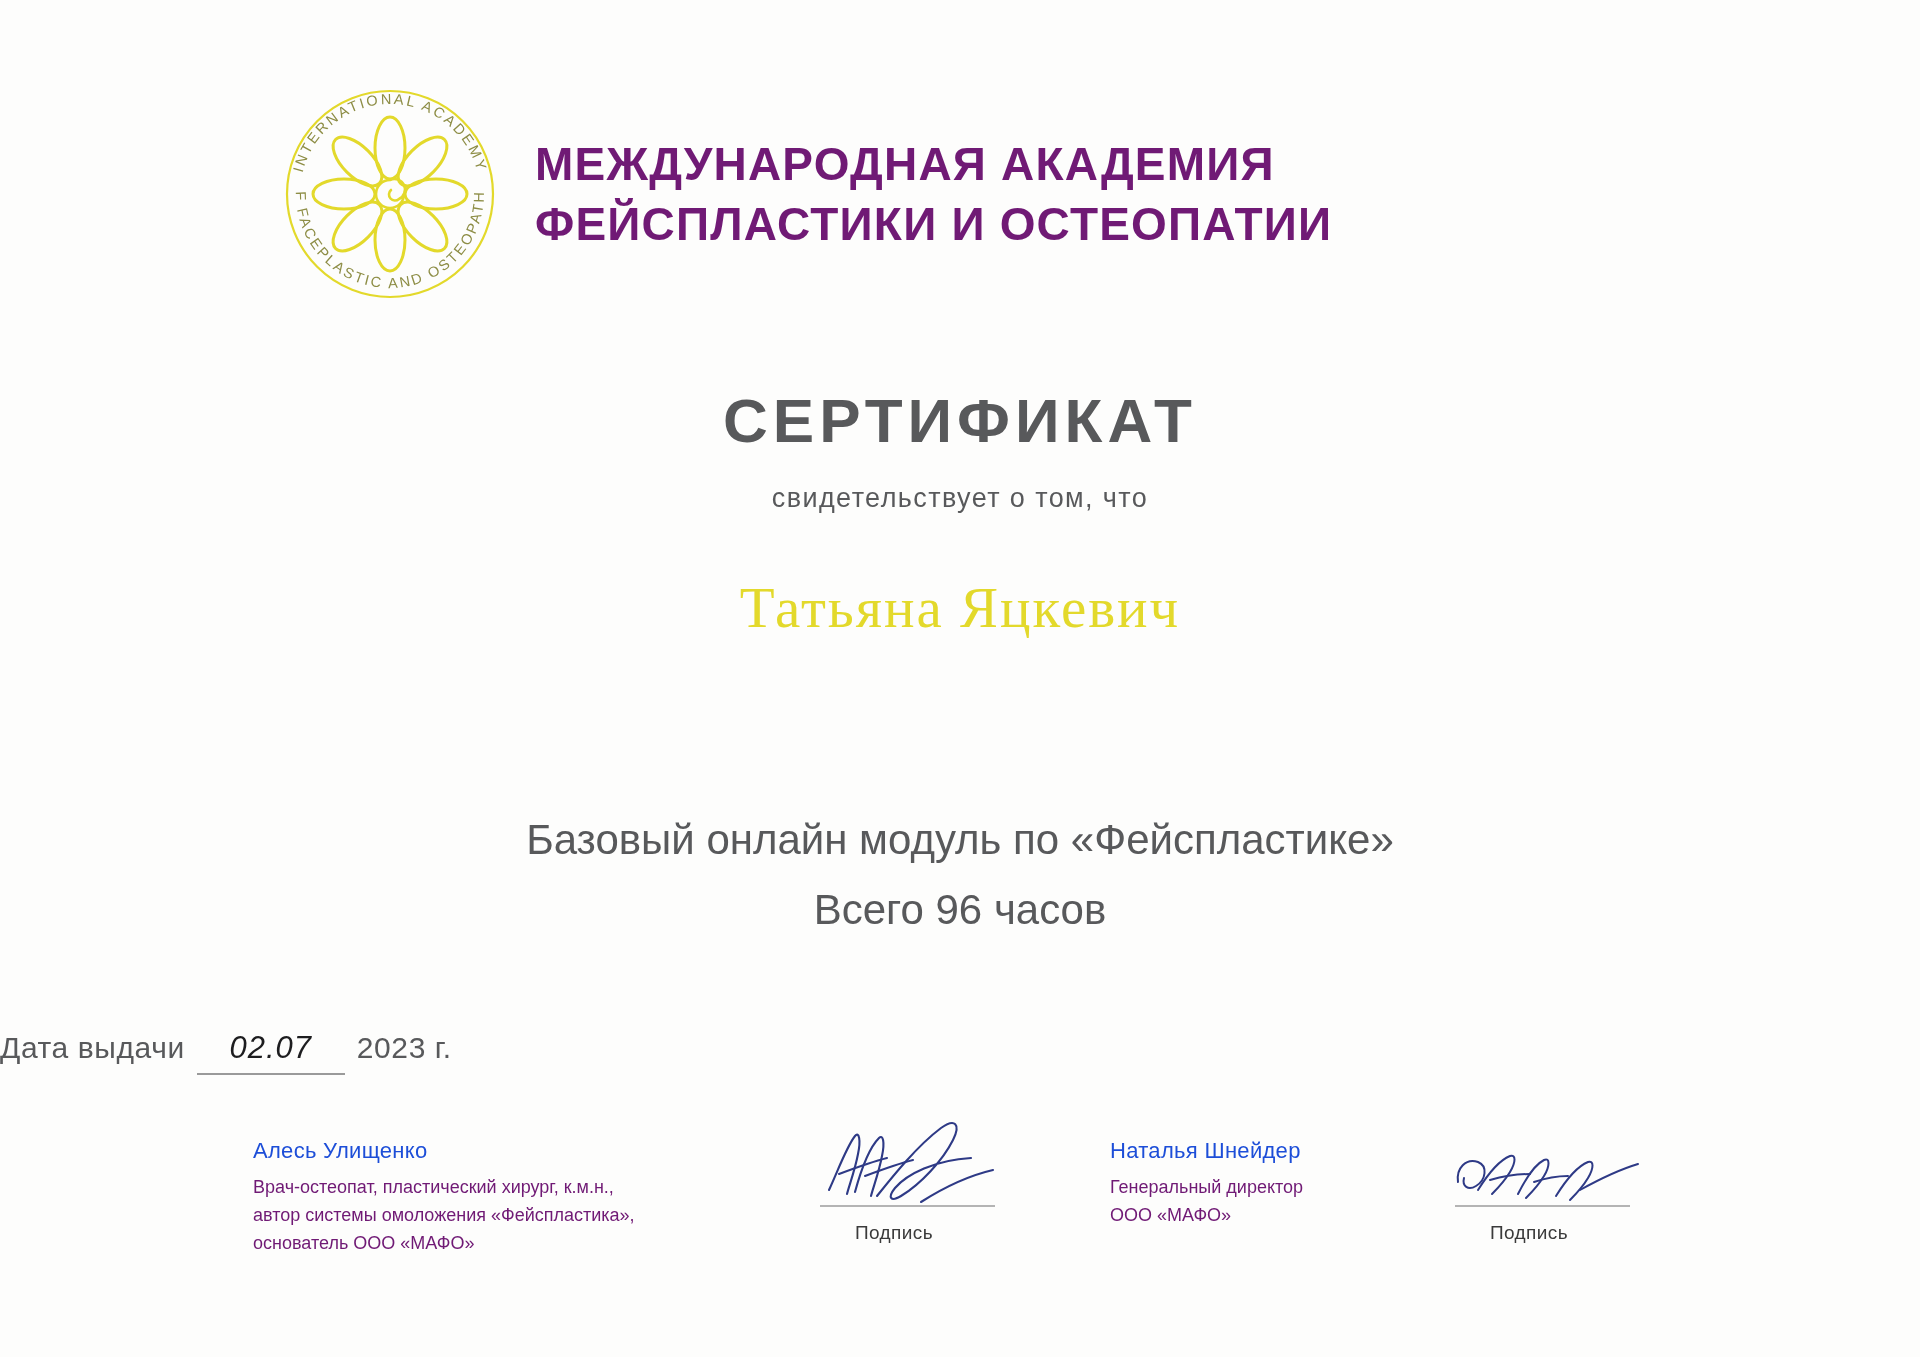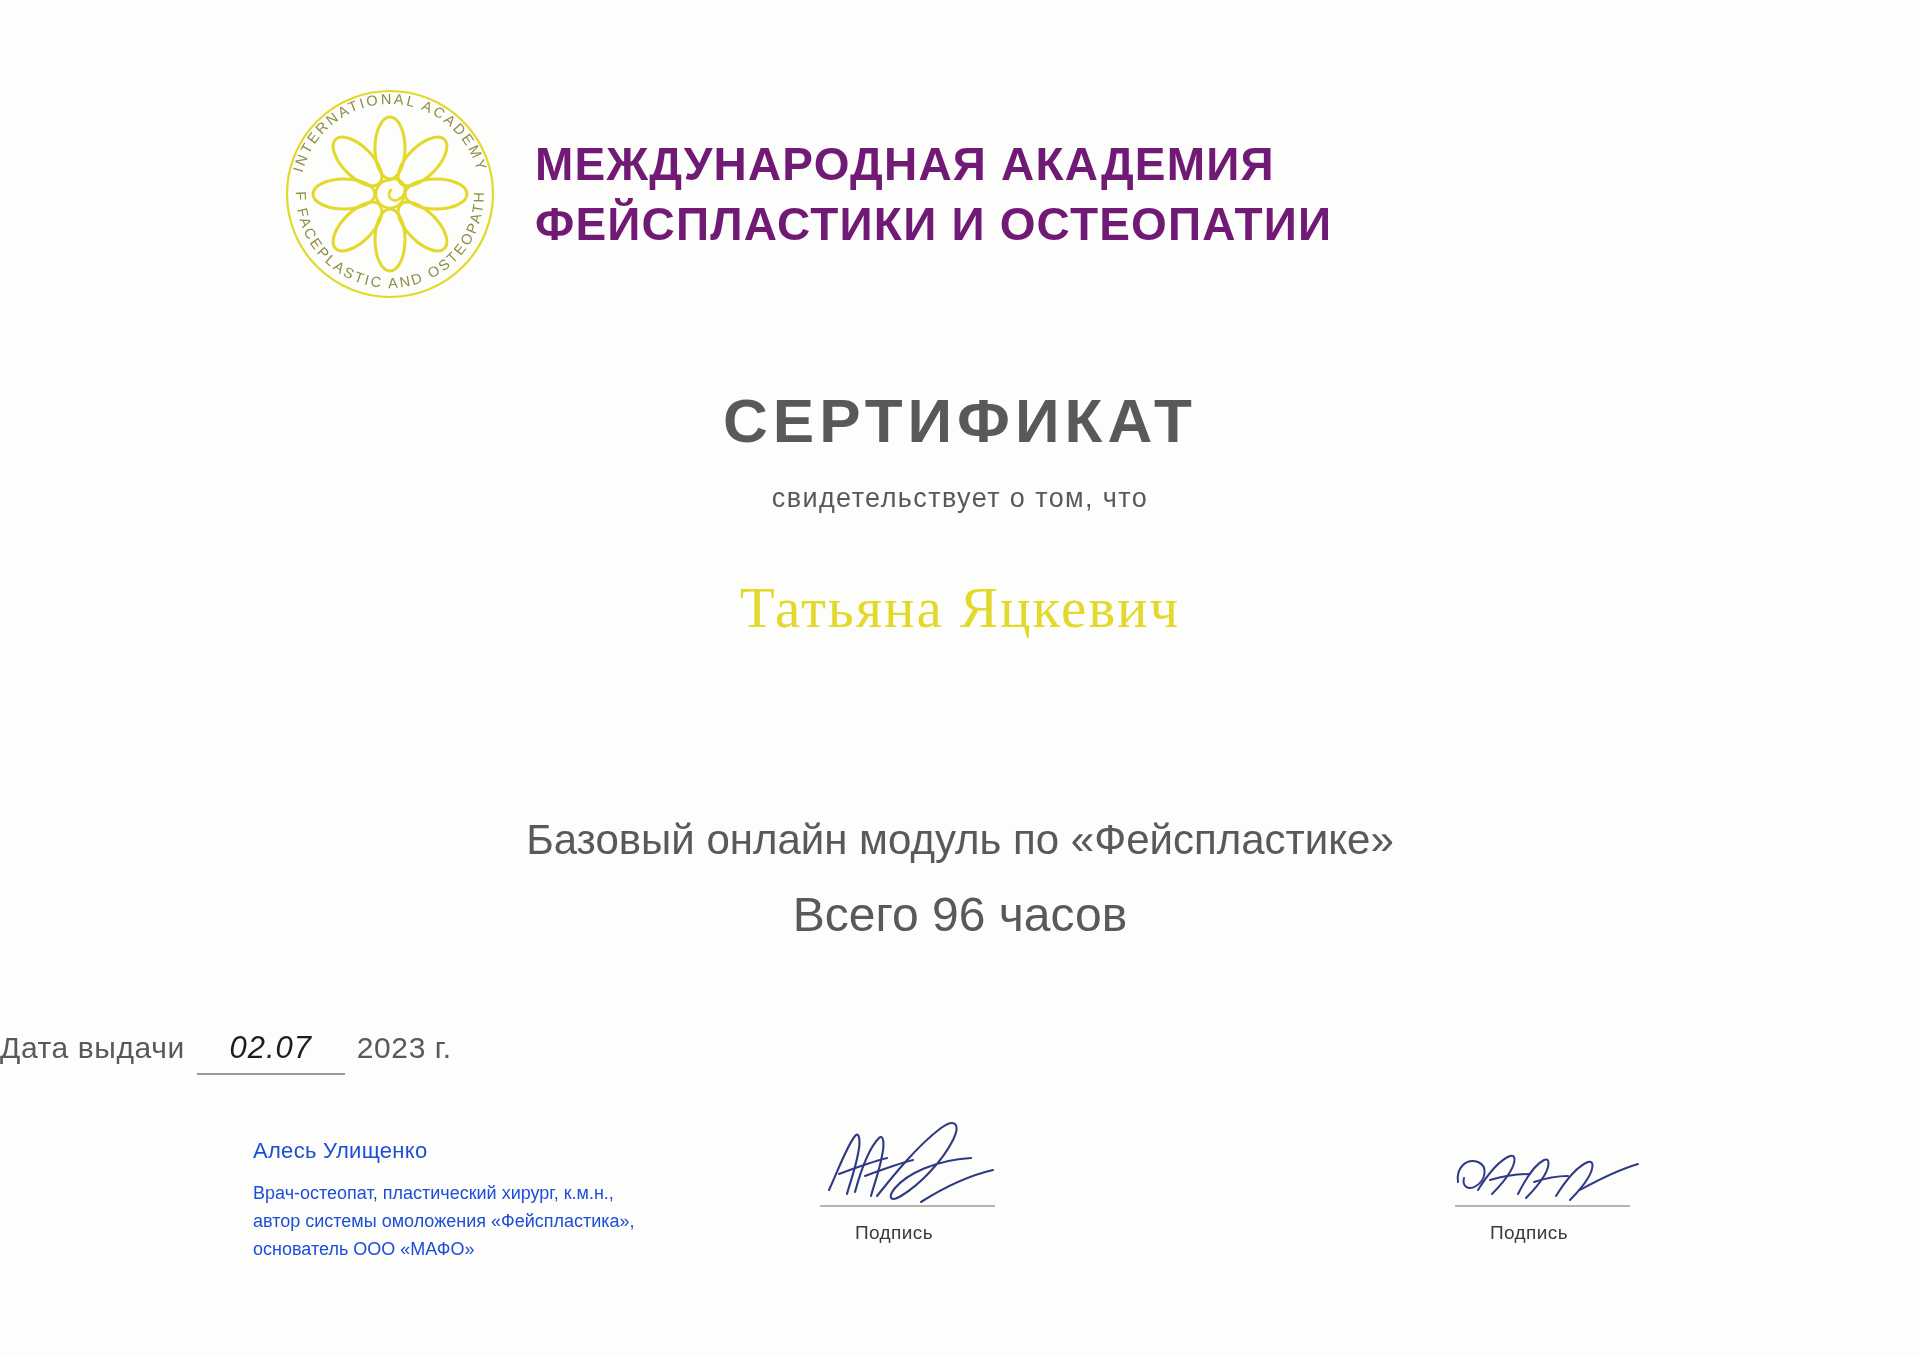--- a/index.html
+++ b/index.html
@@ -107,21 +107,21 @@
     font-size: 42px;
     color: #58595b;
     line-height: 1.45;
   }
 
   .hours-line {
     position: absolute;
     width: 100%;
     top: 880px;
     text-align: center;
-    font-size: 48px;
+    font-size: 42px;
     color: #58595b;
     line-height: 1.45;
   }
 
   
   .date-row {
     position: absolute;
     left: 0;
     top: 1030px;
     width: 100%;
@@ -161,23 +161,23 @@
   }
 
   .sig-name {
     font-size: 22px;
     font-weight: normal;
     color: #1d4ed8;
     letter-spacing: 0.3px;
   }
 
   .sig-role {
-    margin-top: 16px;
+    margin-top: 10px;
     font-size: 18px;
-    color: #1d4ed8;
+    color: #701a75;
     line-height: 1.55;
     white-space: pre-line;
   }
 
   .sig-podpis {
     position: absolute;
     font-size: 19px;
     color: #3b3b3b;
     letter-spacing: 0.4px;
   }
@@ -284,20 +284,25 @@
         <path d="M40,58 C56,52 72,46 88,42"></path>
         <path d="M52,78 C68,58 92,28 116,10 C130,0 136,6 128,22 C118,42 96,66 76,78 C66,84 62,80 70,70 C82,56 110,42 146,40"></path>
         <path d="M96,84 C118,70 142,58 168,52"></path>
       </g>
     </svg>
   </div>
 
   <div class="sig-line" id="line-left"></div>
   <div class="sig-podpis" id="podpis-left">Подпись</div>
 
+  <div class="sig-block" id="sig-right">
+    <div class="sig-name">Наталья Шнейдер</div>
+    <div class="sig-role">Генеральный директор
+ООО «МАФО»</div>
+  </div>
 
   <div class="scribble" id="scribble-right">
     <svg width="190" height="62" viewBox="0 0 190 62" xmlns="http://www.w3.org/2000/svg">
       <g fill="none" stroke="#2e3a86" stroke-width="2" stroke-linecap="round">
         <path d="M6,32 C4,18 14,8 26,12 C36,16 34,30 24,36 C16,41 10,36 12,28"></path>
         <path d="M26,40 C36,24 48,10 58,6 C64,4 64,12 58,22 C52,32 44,40 40,44"></path>
         <path d="M38,30 C52,26 64,24 78,24"></path>
         <path d="M66,44 C74,28 84,14 92,10 C98,7 98,16 92,26 C86,36 78,44 74,48"></path>
         <path d="M82,32 C94,28 104,26 116,26"></path>
         <path d="M104,46 C114,30 126,16 136,12 C142,10 142,18 136,28 C130,38 122,46 118,50"></path>

